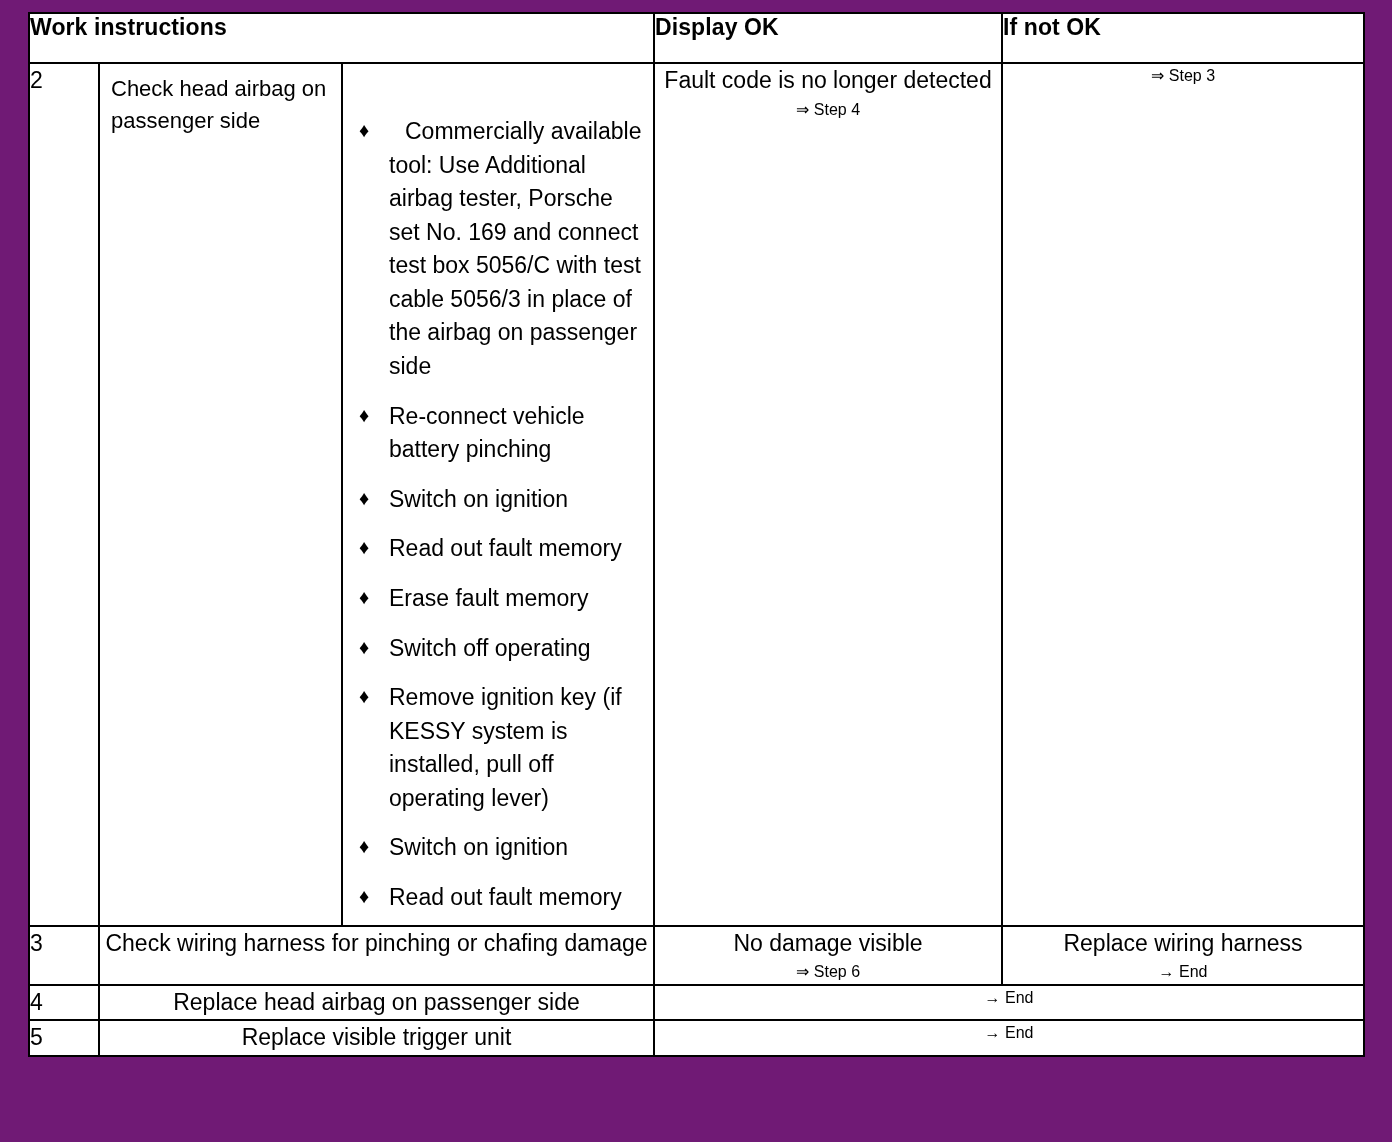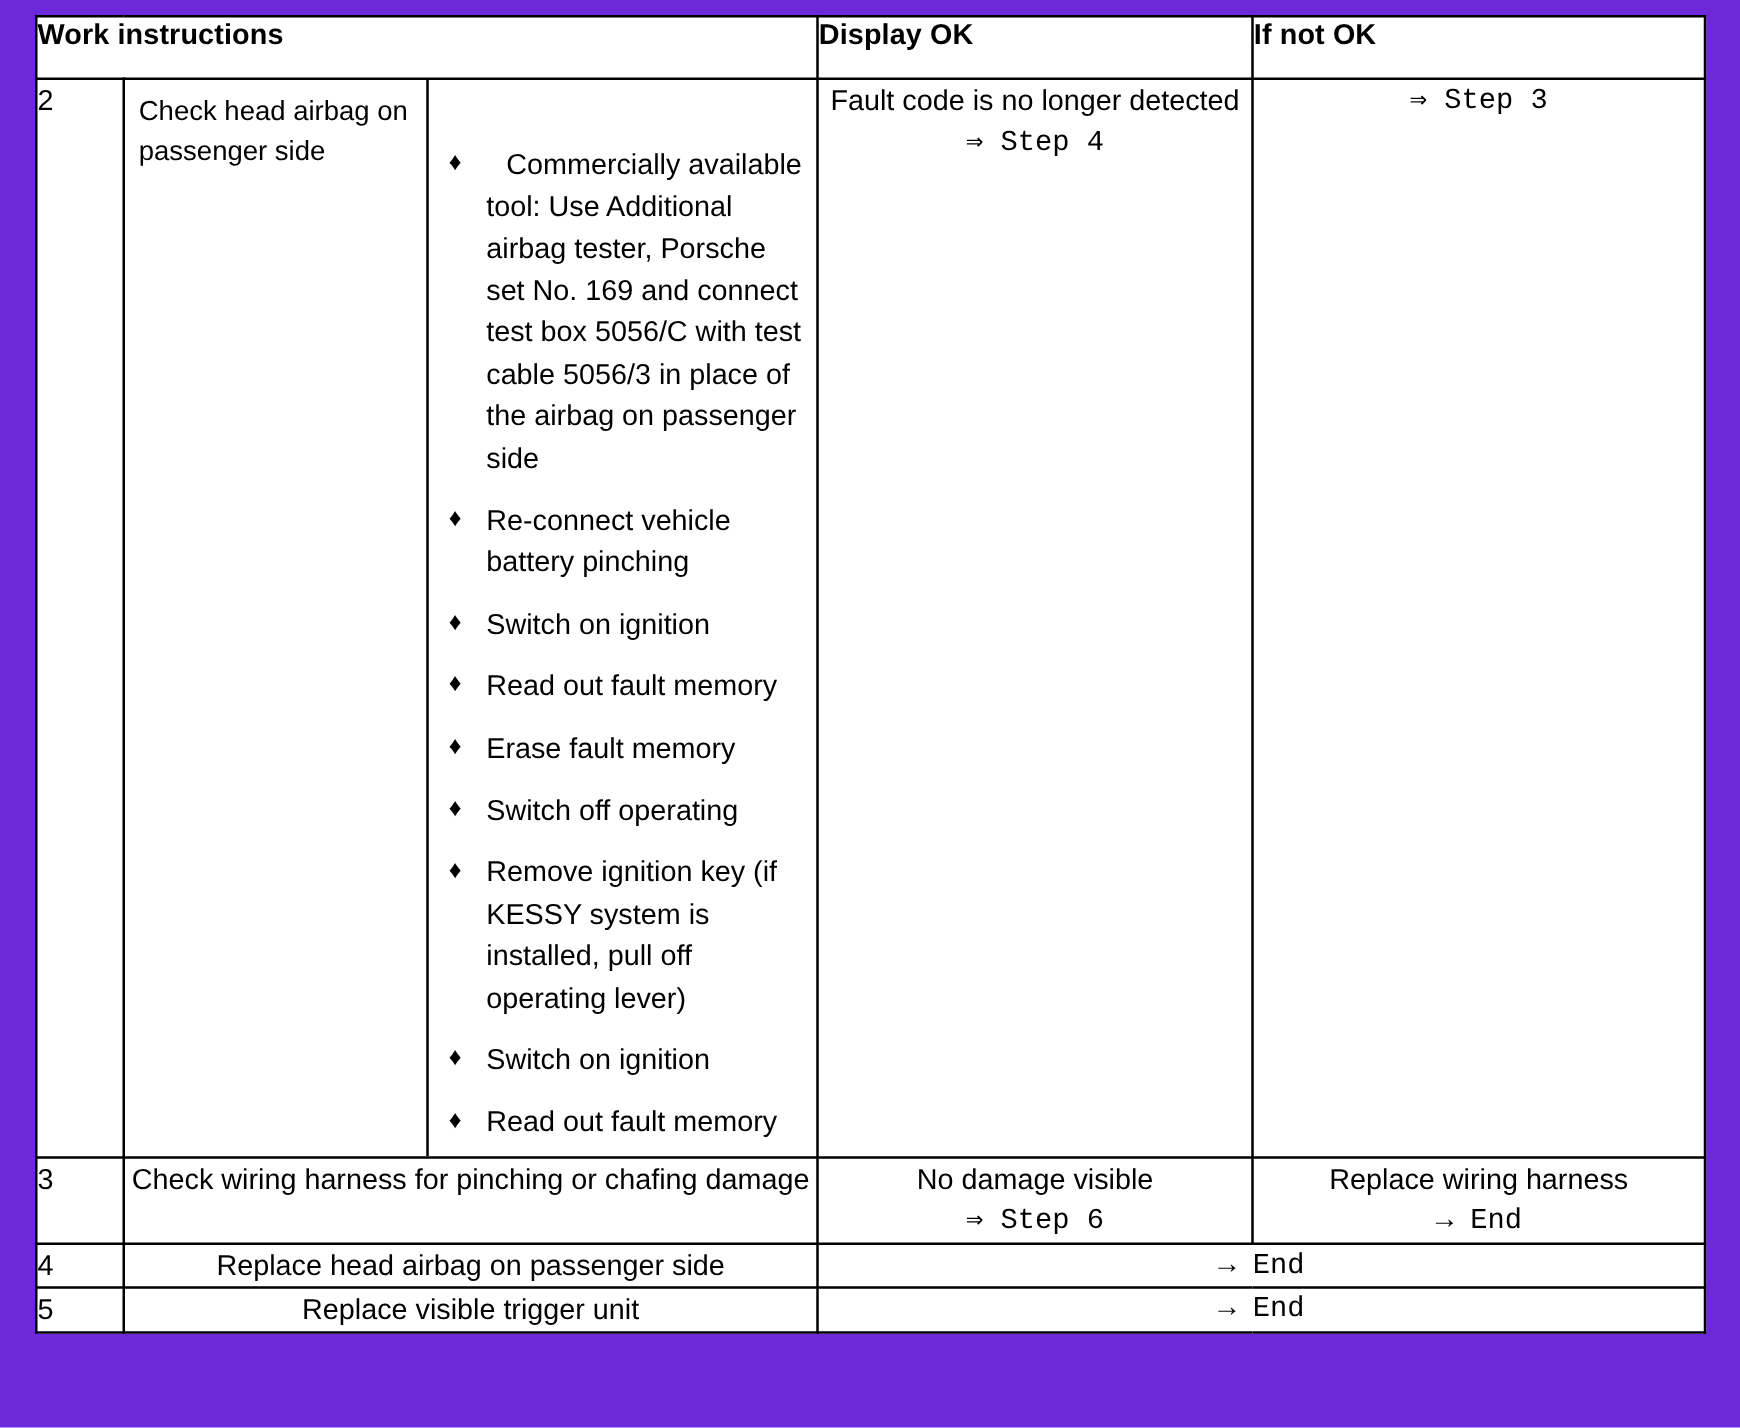--- a/index.html
+++ b/index.html
@@ -12,21 +12,21 @@
     height: 1142px;
     font-family: "Liberation Sans", sans-serif;
     color: #000000;
     overflow: hidden;
   }
 
   .page {
     position: relative;
     width: 1392px;
     height: 1142px;
-    background: #6d28d9;
+    background: #701a75;
   }
 
   table.wi-table {
     position: absolute;
     left: 28px;
     top: 12px;
     width: 1337px;
     border-collapse: collapse;
     table-layout: fixed;
     background: #ffffff;
@@ -112,22 +112,21 @@
   li.first-item .bullet-text {
     display: block;
     text-indent: 16px;
     margin-top: 43px;
   }
 
   .line {
     display: block;
   }
   .arrow {
-    font-size: 23px;
-    font-family: Liberation Mono, monospace;
+    font-size: 16px;
   }
   .nowrap { white-space: nowrap; }
 
   
   .col-num   { width: 70px; }
   .col-work  { width: 555px; }
   .col-disp  { width: 348px; }
   .col-notok { width: 362px; }
 </style>
 </head>

